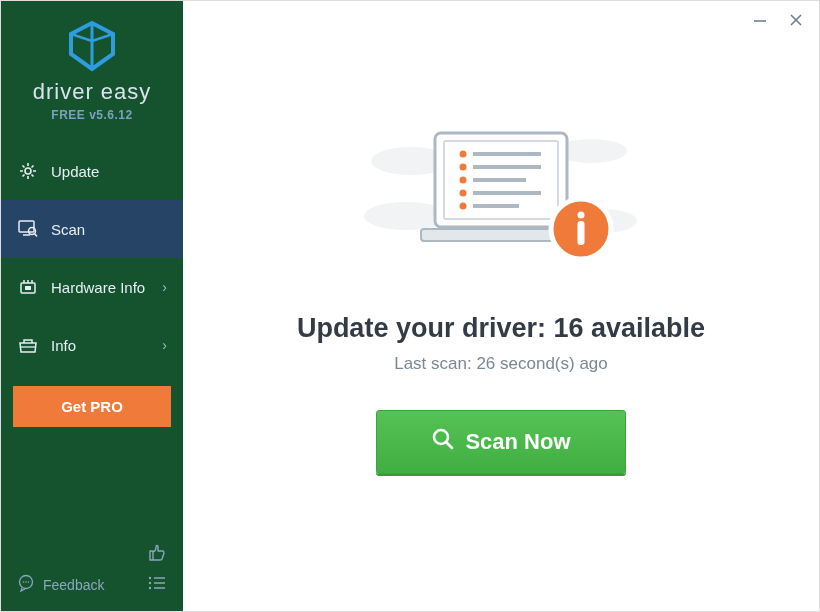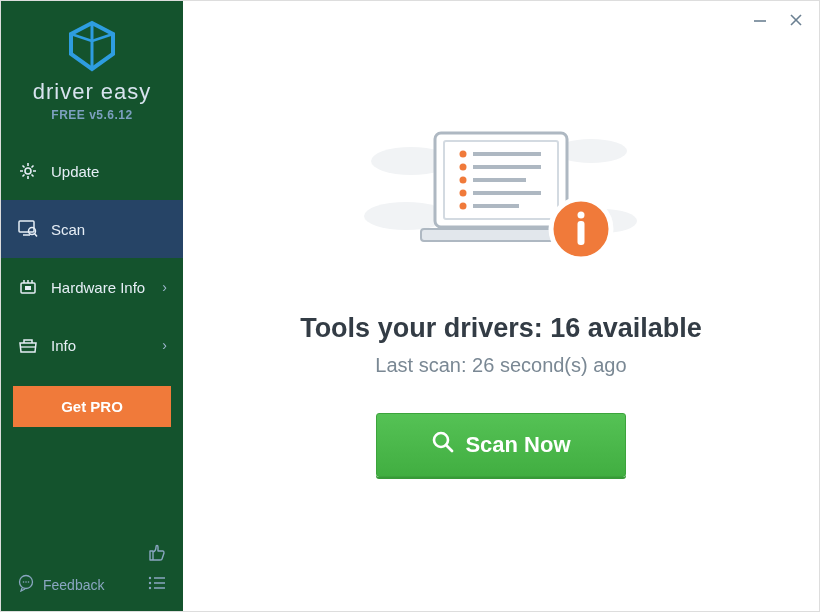--- a/index.html
+++ b/index.html
@@ -97,21 +97,21 @@
     display: flex; justify-content: center;
   }
   .headline {
     margin-top: 32px;
     font-size: 27px;
     font-weight: 700;
     color: #333c45;
   }
   .subline {
     margin-top: 10px;
-    font-size: 20px;
+    font-size: 17px;
     color: #7a8894;
   }
   .scan-btn {
     margin-top: 36px;
     background: #49b849;
     background: linear-gradient(#55c255, #41ae41);
     border: 1px solid #3ca43c;
     border-radius: 3px;
     color: #fff;
     font-size: 22px;
@@ -259,21 +259,21 @@
       <circle cx="112" cy="85" r="3.5" fill="#f07a3a"></circle>
         <line x1="122" y1="85" x2="168" y2="85" stroke="#aeb8c2" stroke-width="4"></line>
 
       <circle cx="230" cy="108" r="30" fill="#f07a3a" stroke="#fff" stroke-width="5"></circle>
       <circle cx="230" cy="94" r="3.5" fill="#fff"></circle>
       <rect x="226.5" y="100" width="7" height="24" rx="3" fill="#fff"></rect>
     </svg>
   </div>
 
   <div class="headline">
-    <span>Tools your drivers: </span><span>16</span><span> available</span>
+    <span>Update your driver: </span><span>16</span><span> available</span>
   </div>
   <div class="subline">Last scan: 26 second(s) ago</div>
 
   <button class="scan-btn">
     <span>
       <svg width="24" height="24" viewBox="0 0 24 24">
           <circle cx="10" cy="10" r="7" fill="none" stroke="#fff" stroke-width="2.6"></circle>
           <line x1="15" y1="15" x2="21" y2="21" stroke="#fff" stroke-width="2.8" stroke-linecap="round"></line>
         </svg>
     </span>

